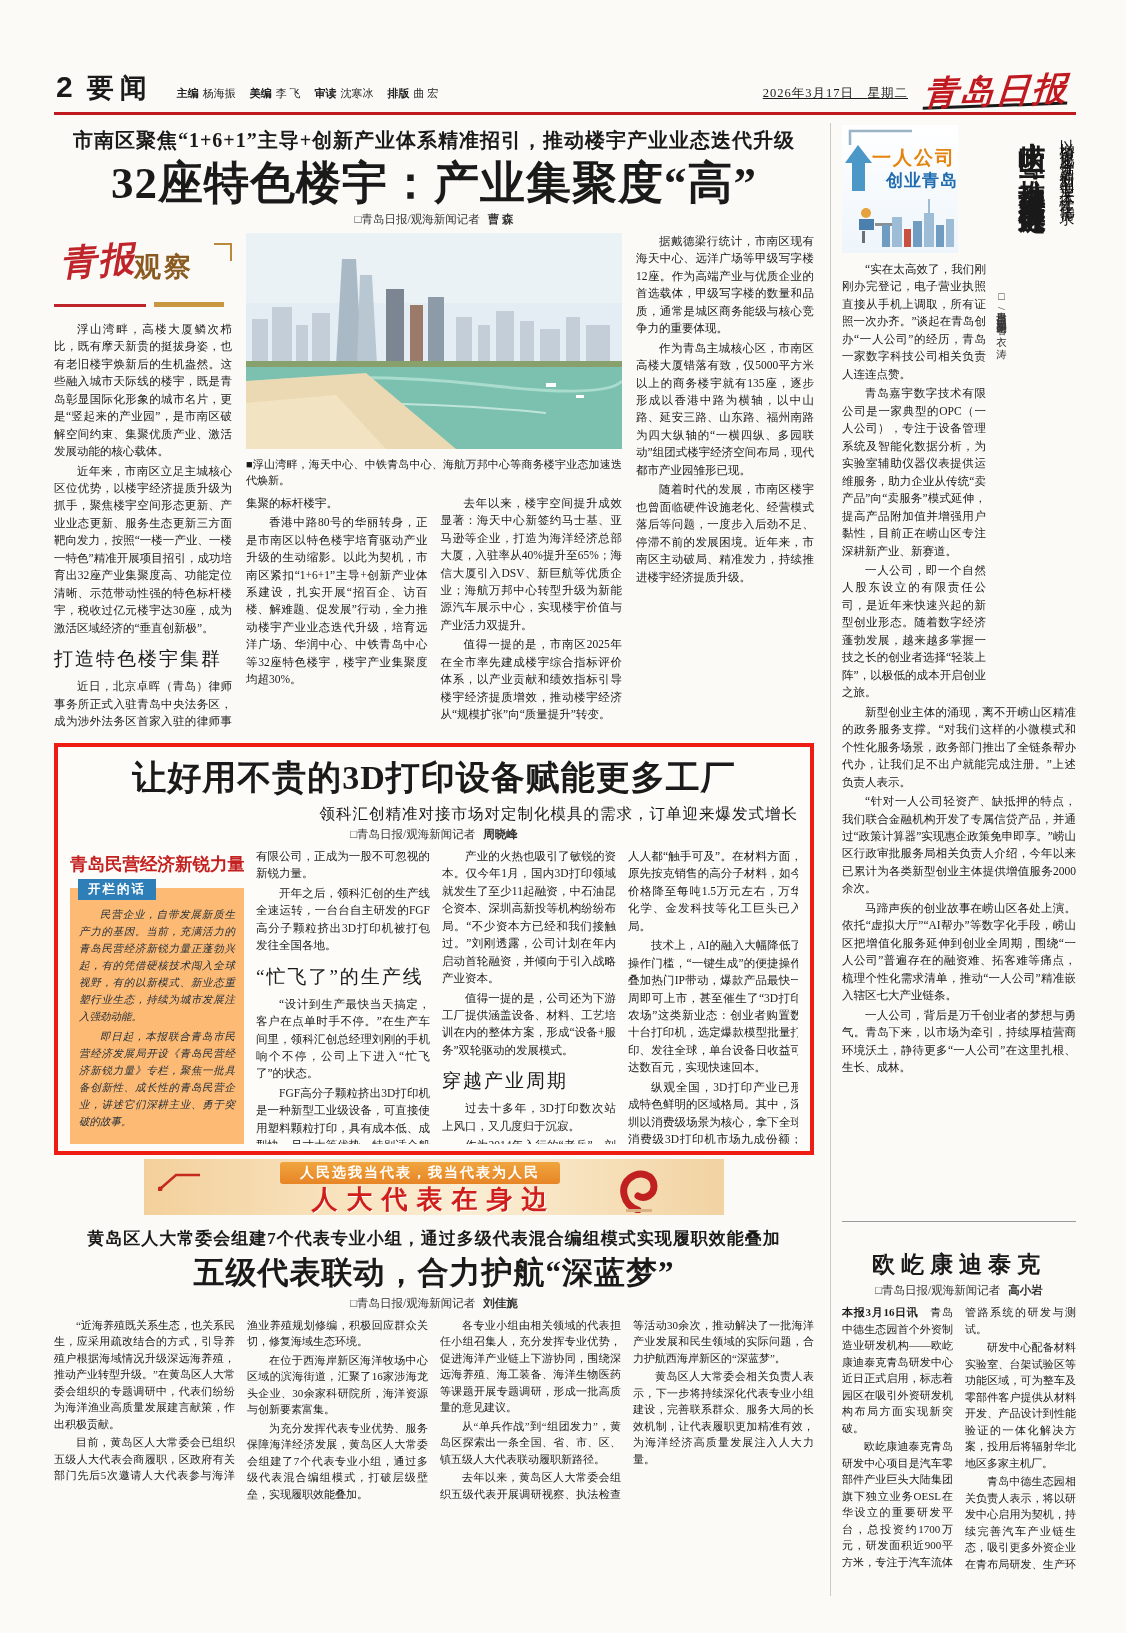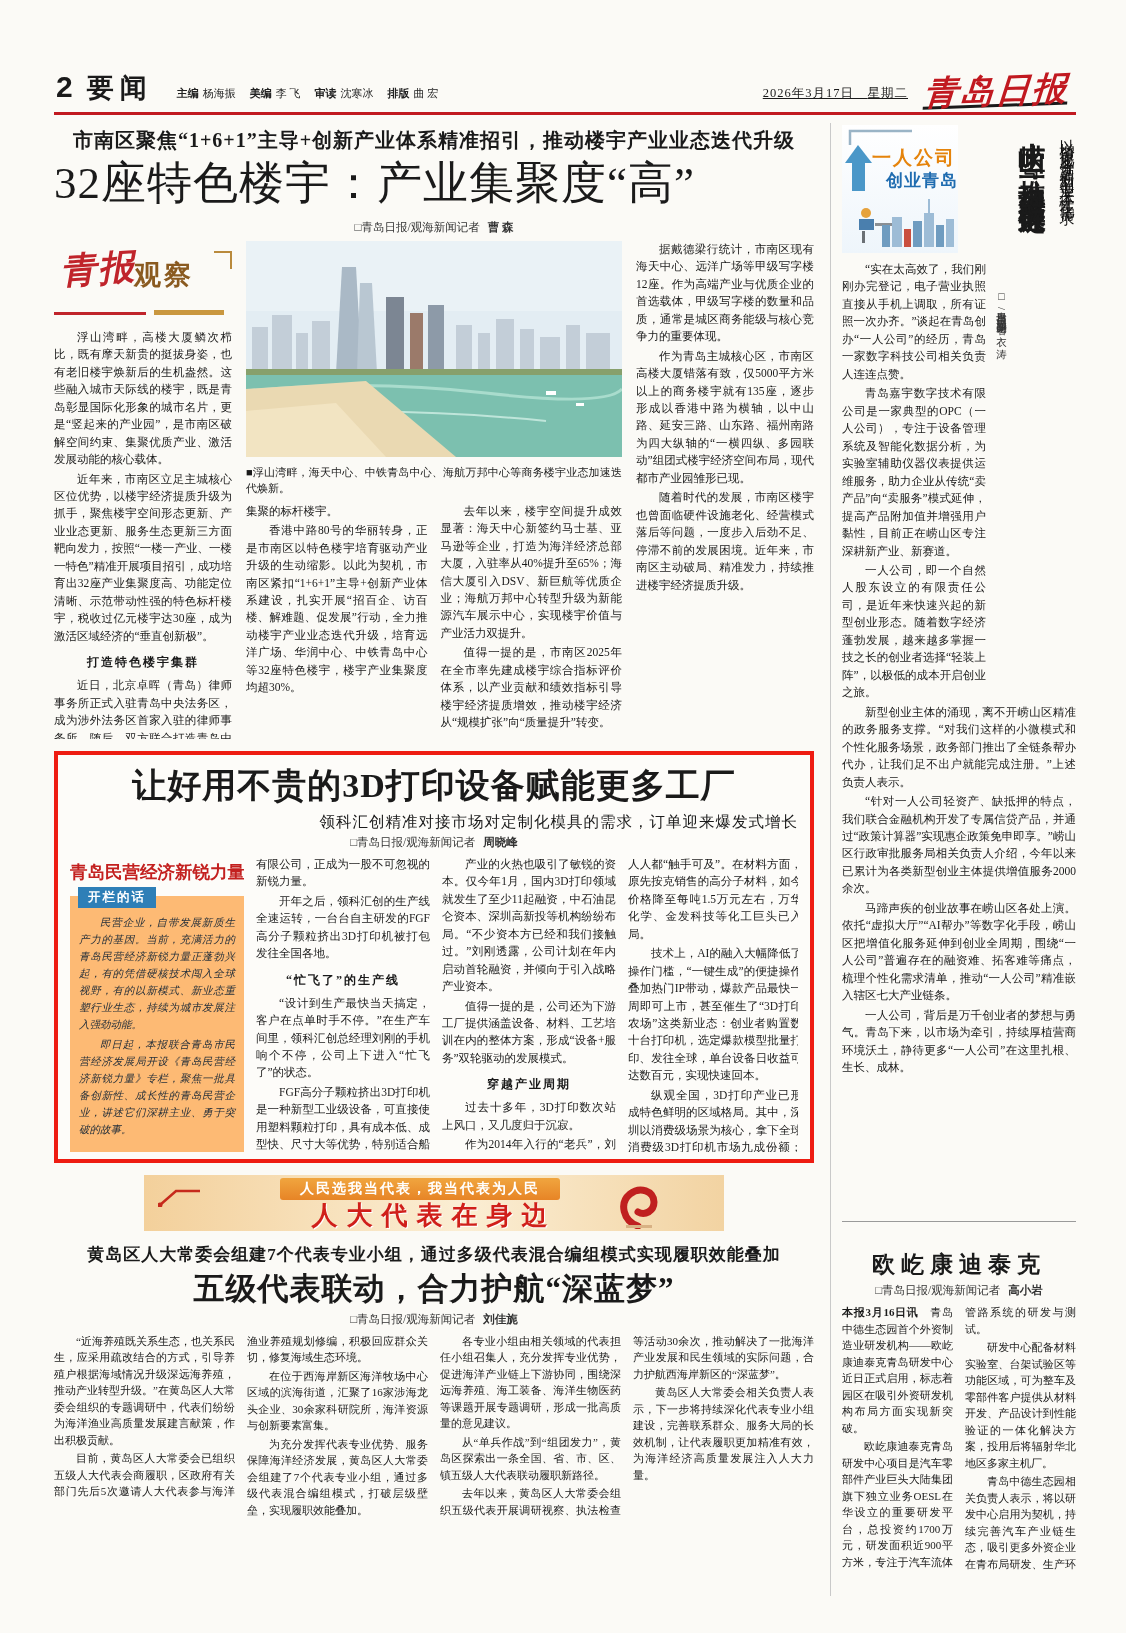--- a/index.html
+++ b/index.html
@@ -20,27 +20,27 @@
             transform:skewX(-6deg) rotate(-2deg);letter-spacing:2px;line-height:1;padding-right:8px;}
 
   
   .main{display:flex;margin-top:8px;}
   .left-region{width:760px;}
   .right-strip{width:246px;margin-left:16px;border-left:1px solid #c9c9c9;padding-left:11px;box-sizing:border-box;}
 
   
   .bt p{font-size:11.5px;line-height:1.52;text-align:justify;text-indent:2em;margin:0 0 2px;}
   p.ni{text-indent:0;}
-  .subh{font-size:12px;font-weight:700;text-align:center;margin:9px 0 6px;letter-spacing:2px;}
+  .subh{font-size:19px;font-weight:400;margin:9px 0 6px;letter-spacing:2px;}
   .byline{font-size:11.5px;text-align:center;color:#333;margin:2px 0 6px;}
   .byline b{margin-left:8px;font-weight:700;font-family:Liberation Serif, serif;}
 
   
   .kicker{font-size:20px;font-weight:700;text-align:center;letter-spacing:1px;margin-top:4px;}
-  .bighead{font-size:45px;font-weight:400;letter-spacing:1px;margin:4px 0 10px;line-height:1.15;}
+  .bighead{font-size:45px;font-weight:700;text-align:center;letter-spacing:1px;margin:4px 0 2px;line-height:1.15;}
   .ta-content{display:flex;gap:14px;height:498px;overflow:hidden;margin-top:4px;}
   .ta-col1{width:178px;flex:none;}
   .ta-mid{width:376px;flex:none;}
   .ta-col5{width:178px;flex:none;}
   .observer{position:relative;height:78px;margin:2px 0 8px;}
   .obs1{position:absolute;left:6px;top:2px;font-size:36px;font-weight:900;color:#c0242b;
         font-style:italic;transform:rotate(-4deg);letter-spacing:2px;}
   .obs2{position:absolute;left:80px;top:14px;font-size:27px;font-weight:900;color:#8a5a20;letter-spacing:3px;}
   .obs-bracket{position:absolute;right:0;top:8px;width:16px;height:16px;border-top:2px solid #b98a3c;border-right:2px solid #b98a3c;}
   .obs-rule{position:absolute;left:0;bottom:6px;width:92px;height:3px;background:#c0242b;}
@@ -66,21 +66,21 @@
   .d3content{display:flex;gap:12px;height:296px;overflow:hidden;margin-top:2px;}
   .d3content>div{width:174px;flex:none;overflow:hidden;}
   .brand{display:flex;align-items:center;gap:6px;margin:4px 0 8px;}
   .brand-txt{font-size:17.5px;font-weight:900;color:#c3201f;font-family:"Liberation Sans",sans-serif;white-space:nowrap;}
   .bluebox{position:relative;background:#fdba74;padding:18px 9px 16px;margin:12px 0 8px;}
   .bluebox-label{position:absolute;top:-9px;left:8px;background:#2e7fb7;color:#fff;
                  font-size:12.5px;font-weight:700;padding:2px 10px;letter-spacing:2px;font-family:"Liberation Sans",sans-serif;}
   .bluebox p{font-size:10.5px;line-height:1.62;font-style:italic;color:#26303a;text-indent:2em;text-align:justify;margin:0 0 3px;}
 
   
-  .renda{margin-top:12px;}
+  .renda{margin-top:4px;}
   .banner{position:relative;width:580px;height:56px;margin:0 auto;overflow:hidden;
           background:linear-gradient(90deg,#f3d09b,#fbeed4 55%,#f2d3a2);}
   .banner-ribbon{position:absolute;top:3px;left:50%;transform:translateX(-55%);
                  background:linear-gradient(180deg,#f0a53f,#e78426);color:#fff;font-weight:700;
                  font-size:14px;padding:2px 20px;border-radius:3px;letter-spacing:2px;font-family:"Liberation Sans",sans-serif;}
   .banner-main{position:absolute;top:23px;left:0;width:100%;text-align:center;color:#d01f1a;
                font-size:26px;font-weight:900;letter-spacing:9px;text-shadow:1px 1px 0 #fff;}
   .banner-svg{position:absolute;right:64px;top:4px;}
   .banner-arrow{position:absolute;left:14px;top:10px;}
   .renda-kicker{font-size:17px;font-weight:700;text-align:center;margin:12px 0 2px;letter-spacing:1px;}

